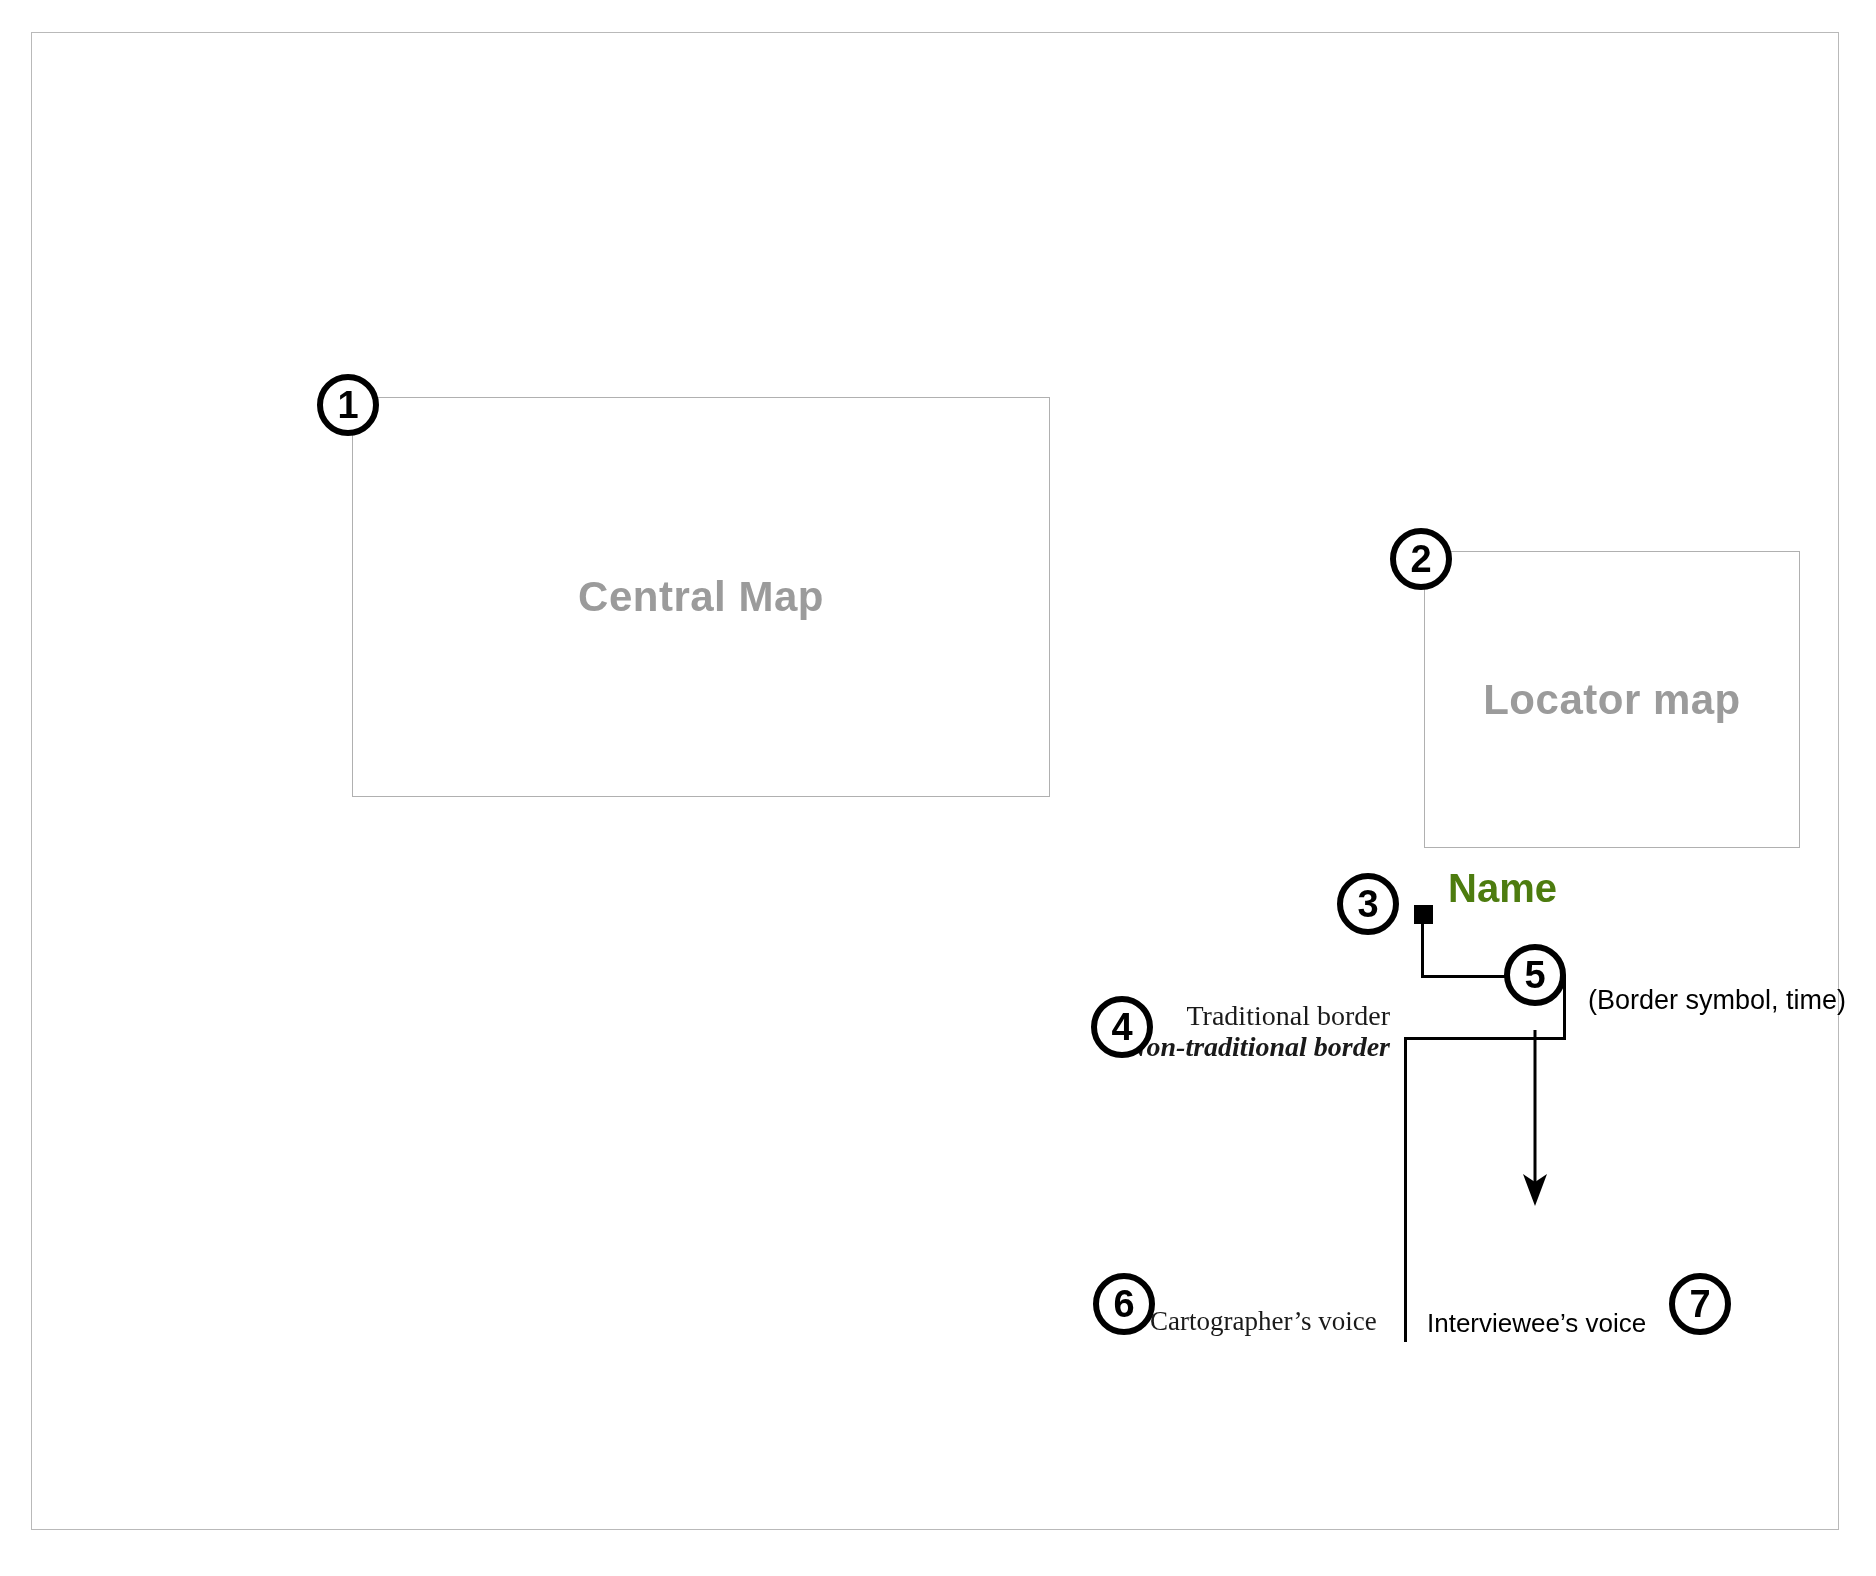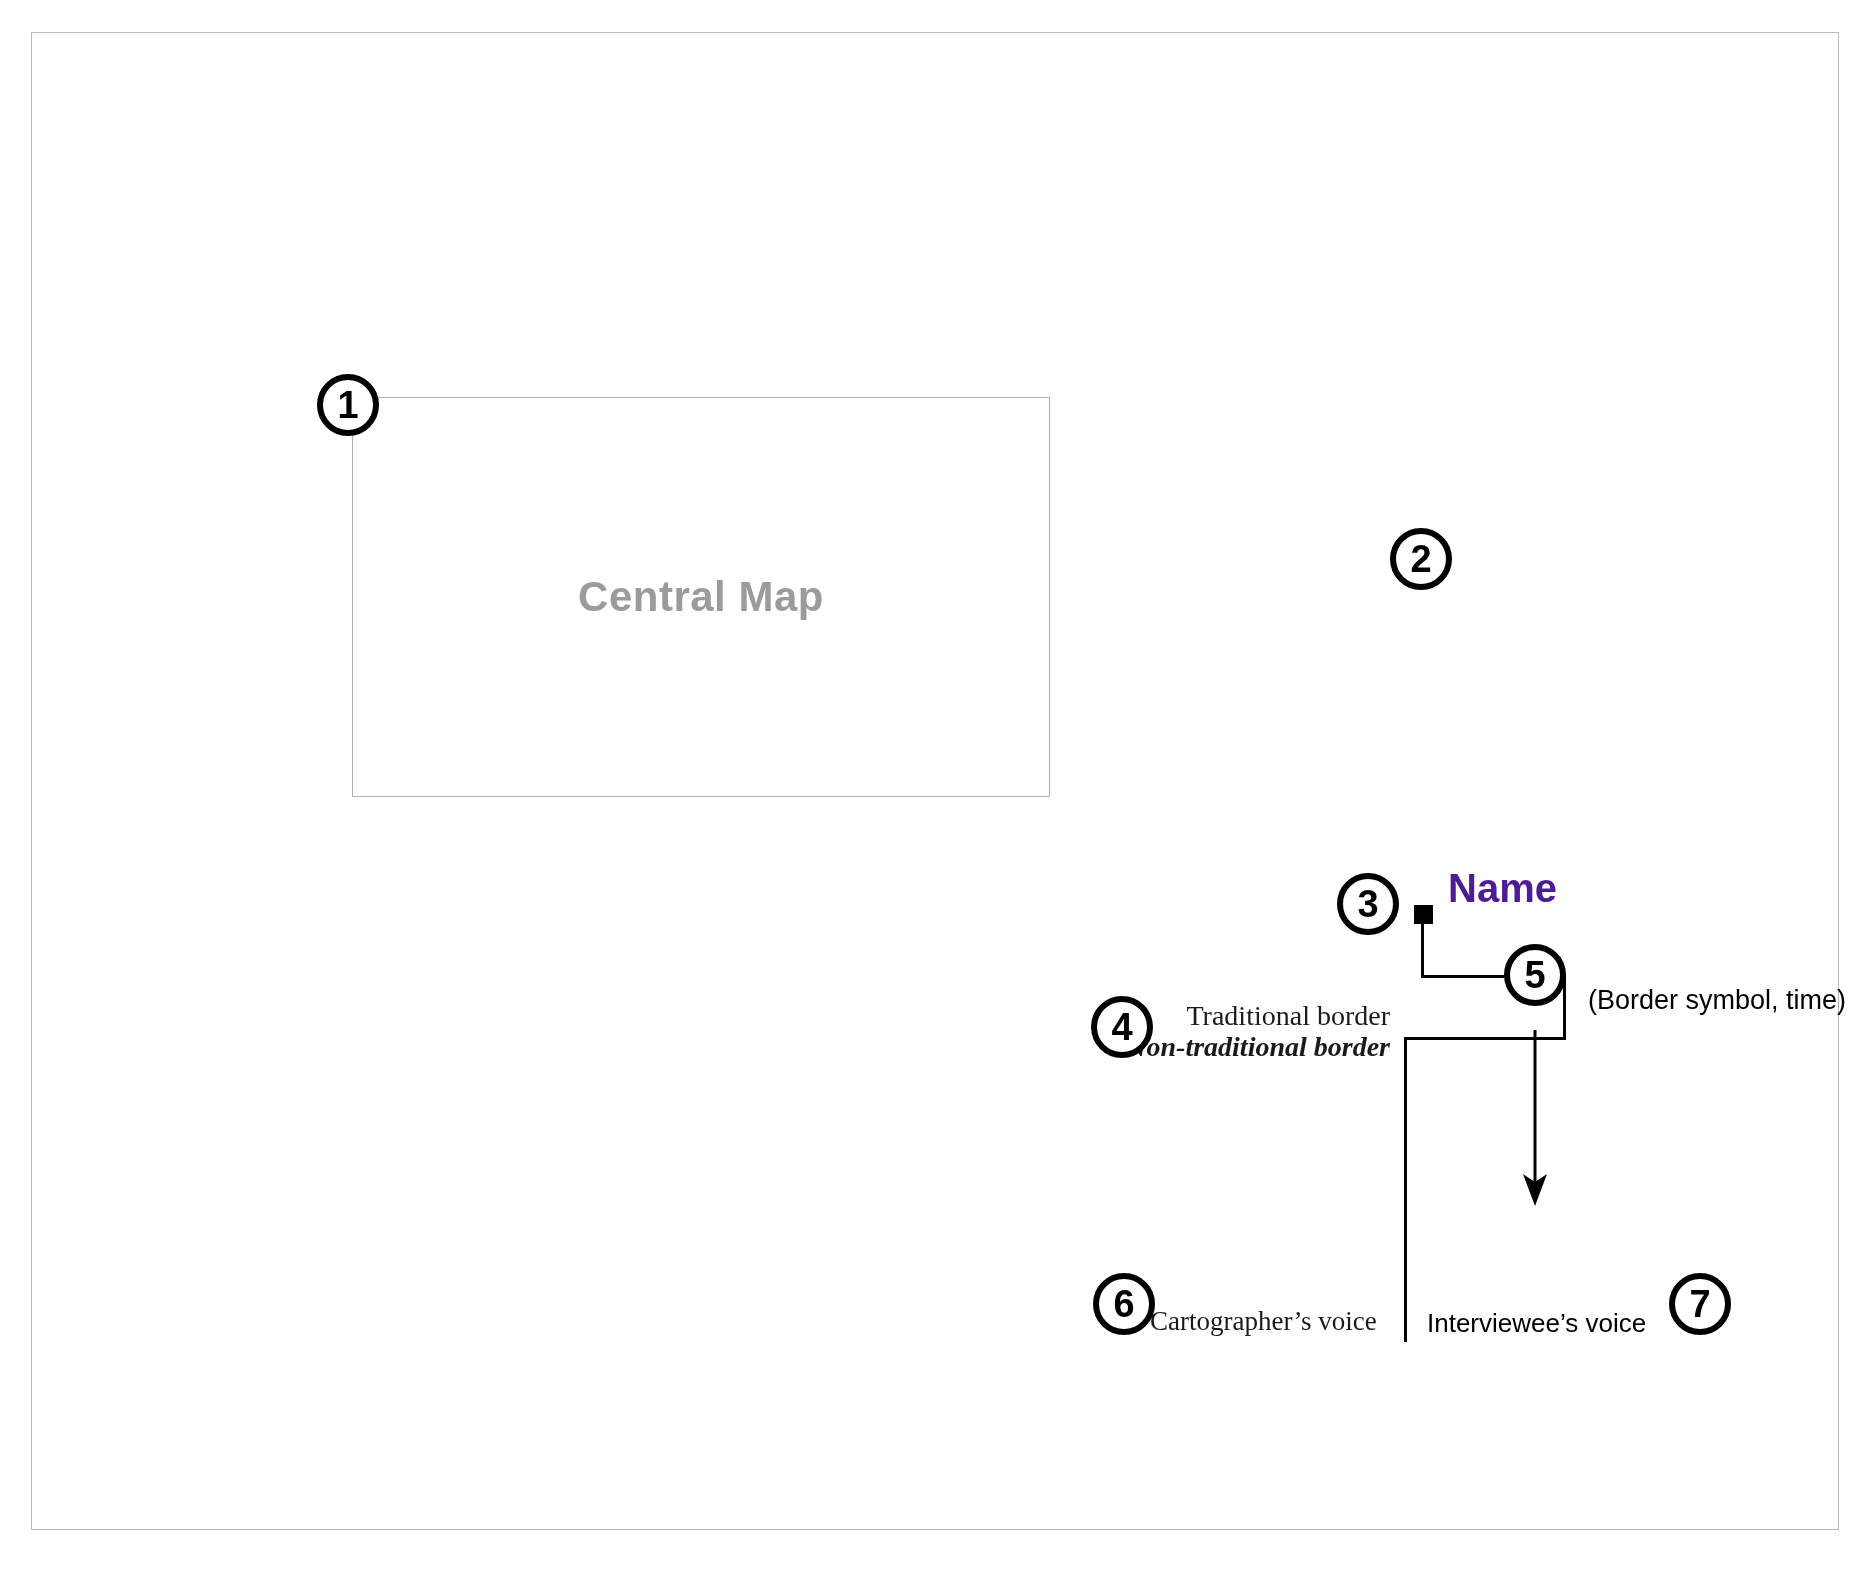--- a/index.html
+++ b/index.html
@@ -77,21 +77,21 @@
   }
 
   
   #name-label {
     position: absolute;
     left: 1448px;
     top: 866px;
     font-family: "Liberation Sans", sans-serif;
     font-weight: bold;
     font-size: 40px;
-    color: #4c1d95;
+    color: #4d7c0f;
     white-space: nowrap;
   }
   #name-marker {
     position: absolute;
     left: 1414px;
     top: 905px;
     width: 19px;
     height: 19px;
     background: #000000;
   }
@@ -207,20 +207,23 @@
 <body>
 
 <div id="stage">
 
   <div id="page-frame"></div>
 
   <div class="map-box" id="central-map">
     <span class="map-box-label">Central Map</span>
   </div>
 
+  <div class="map-box" id="locator-map">
+    <span class="map-box-label">Locator map</span>
+  </div>
 
   <div id="name-label">Name</div>
   <div id="name-marker"></div>
 
   <div id="bracket-top"></div>
   <div id="bracket-top-h"></div>
   <div id="bracket-bot-h"></div>
   <div id="bracket-right"></div>
   <div id="border-symbol-time">(Border symbol, time)</div>
 

